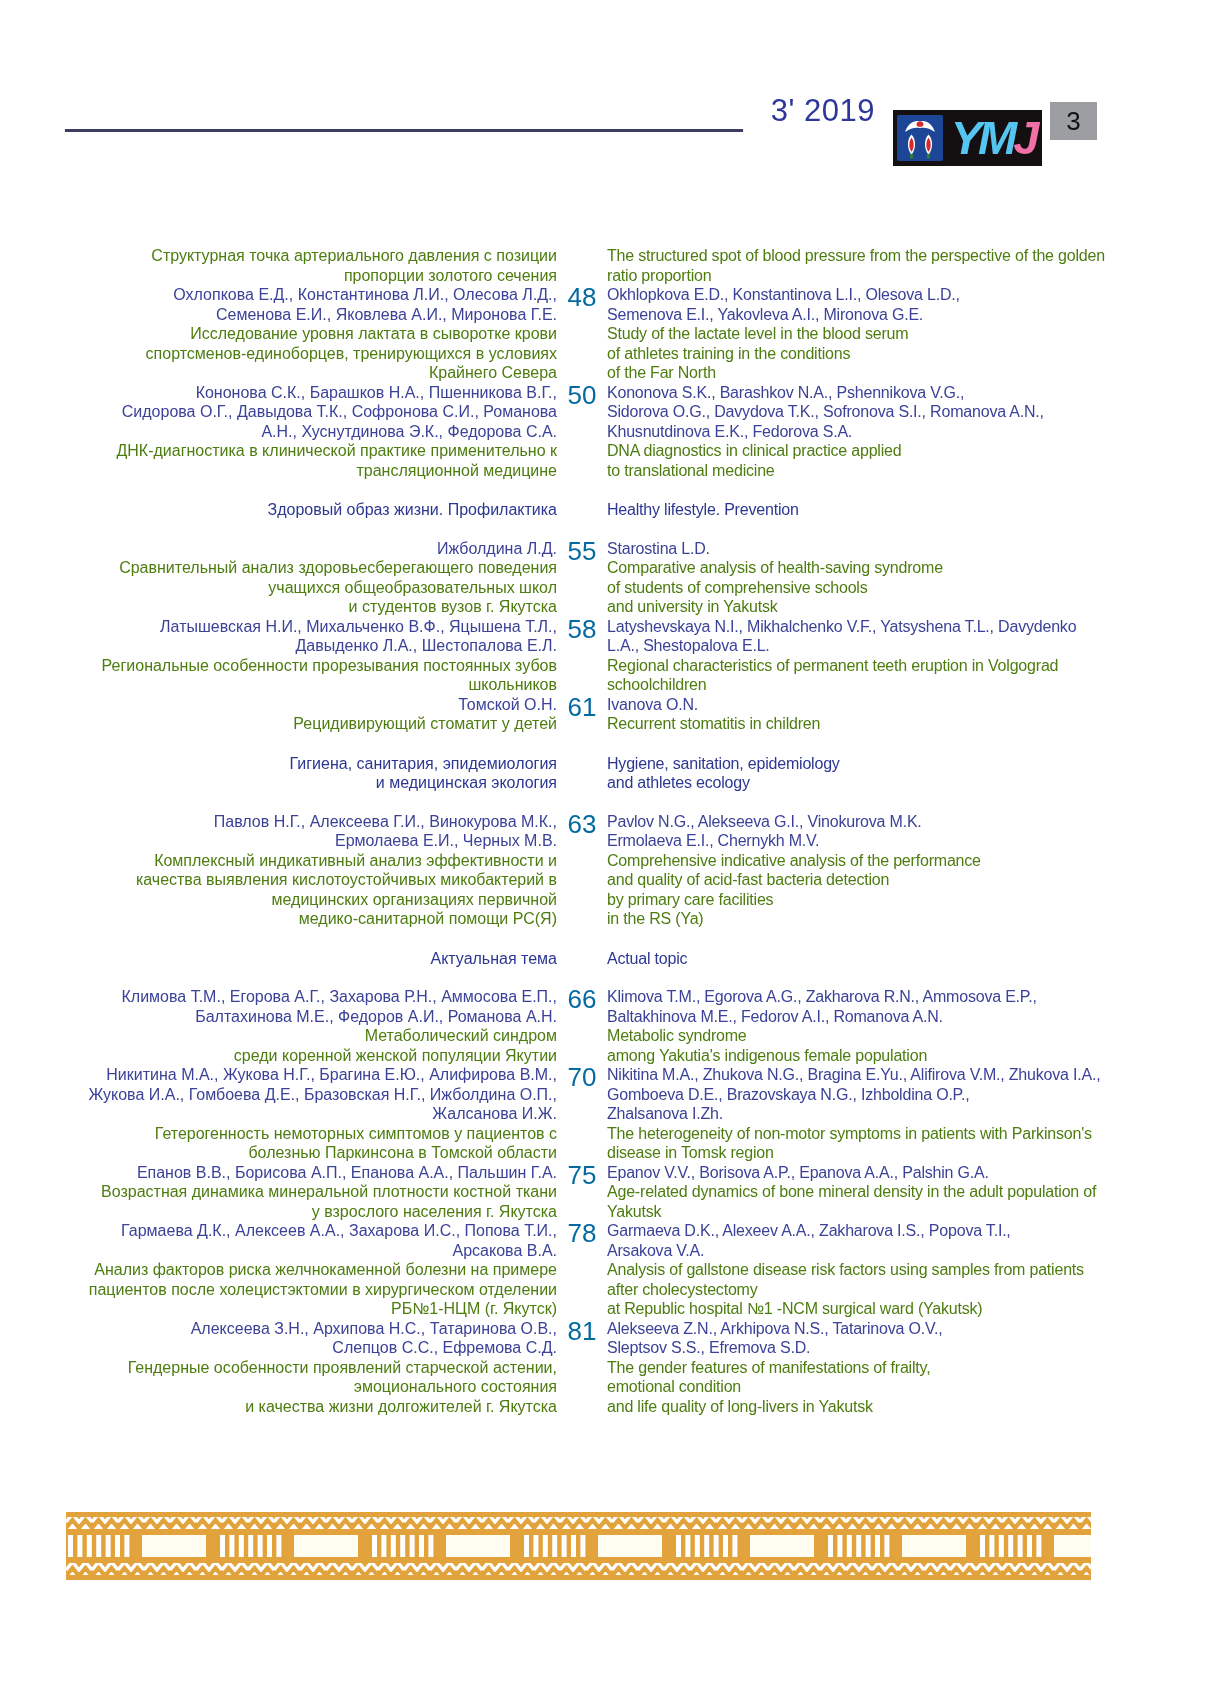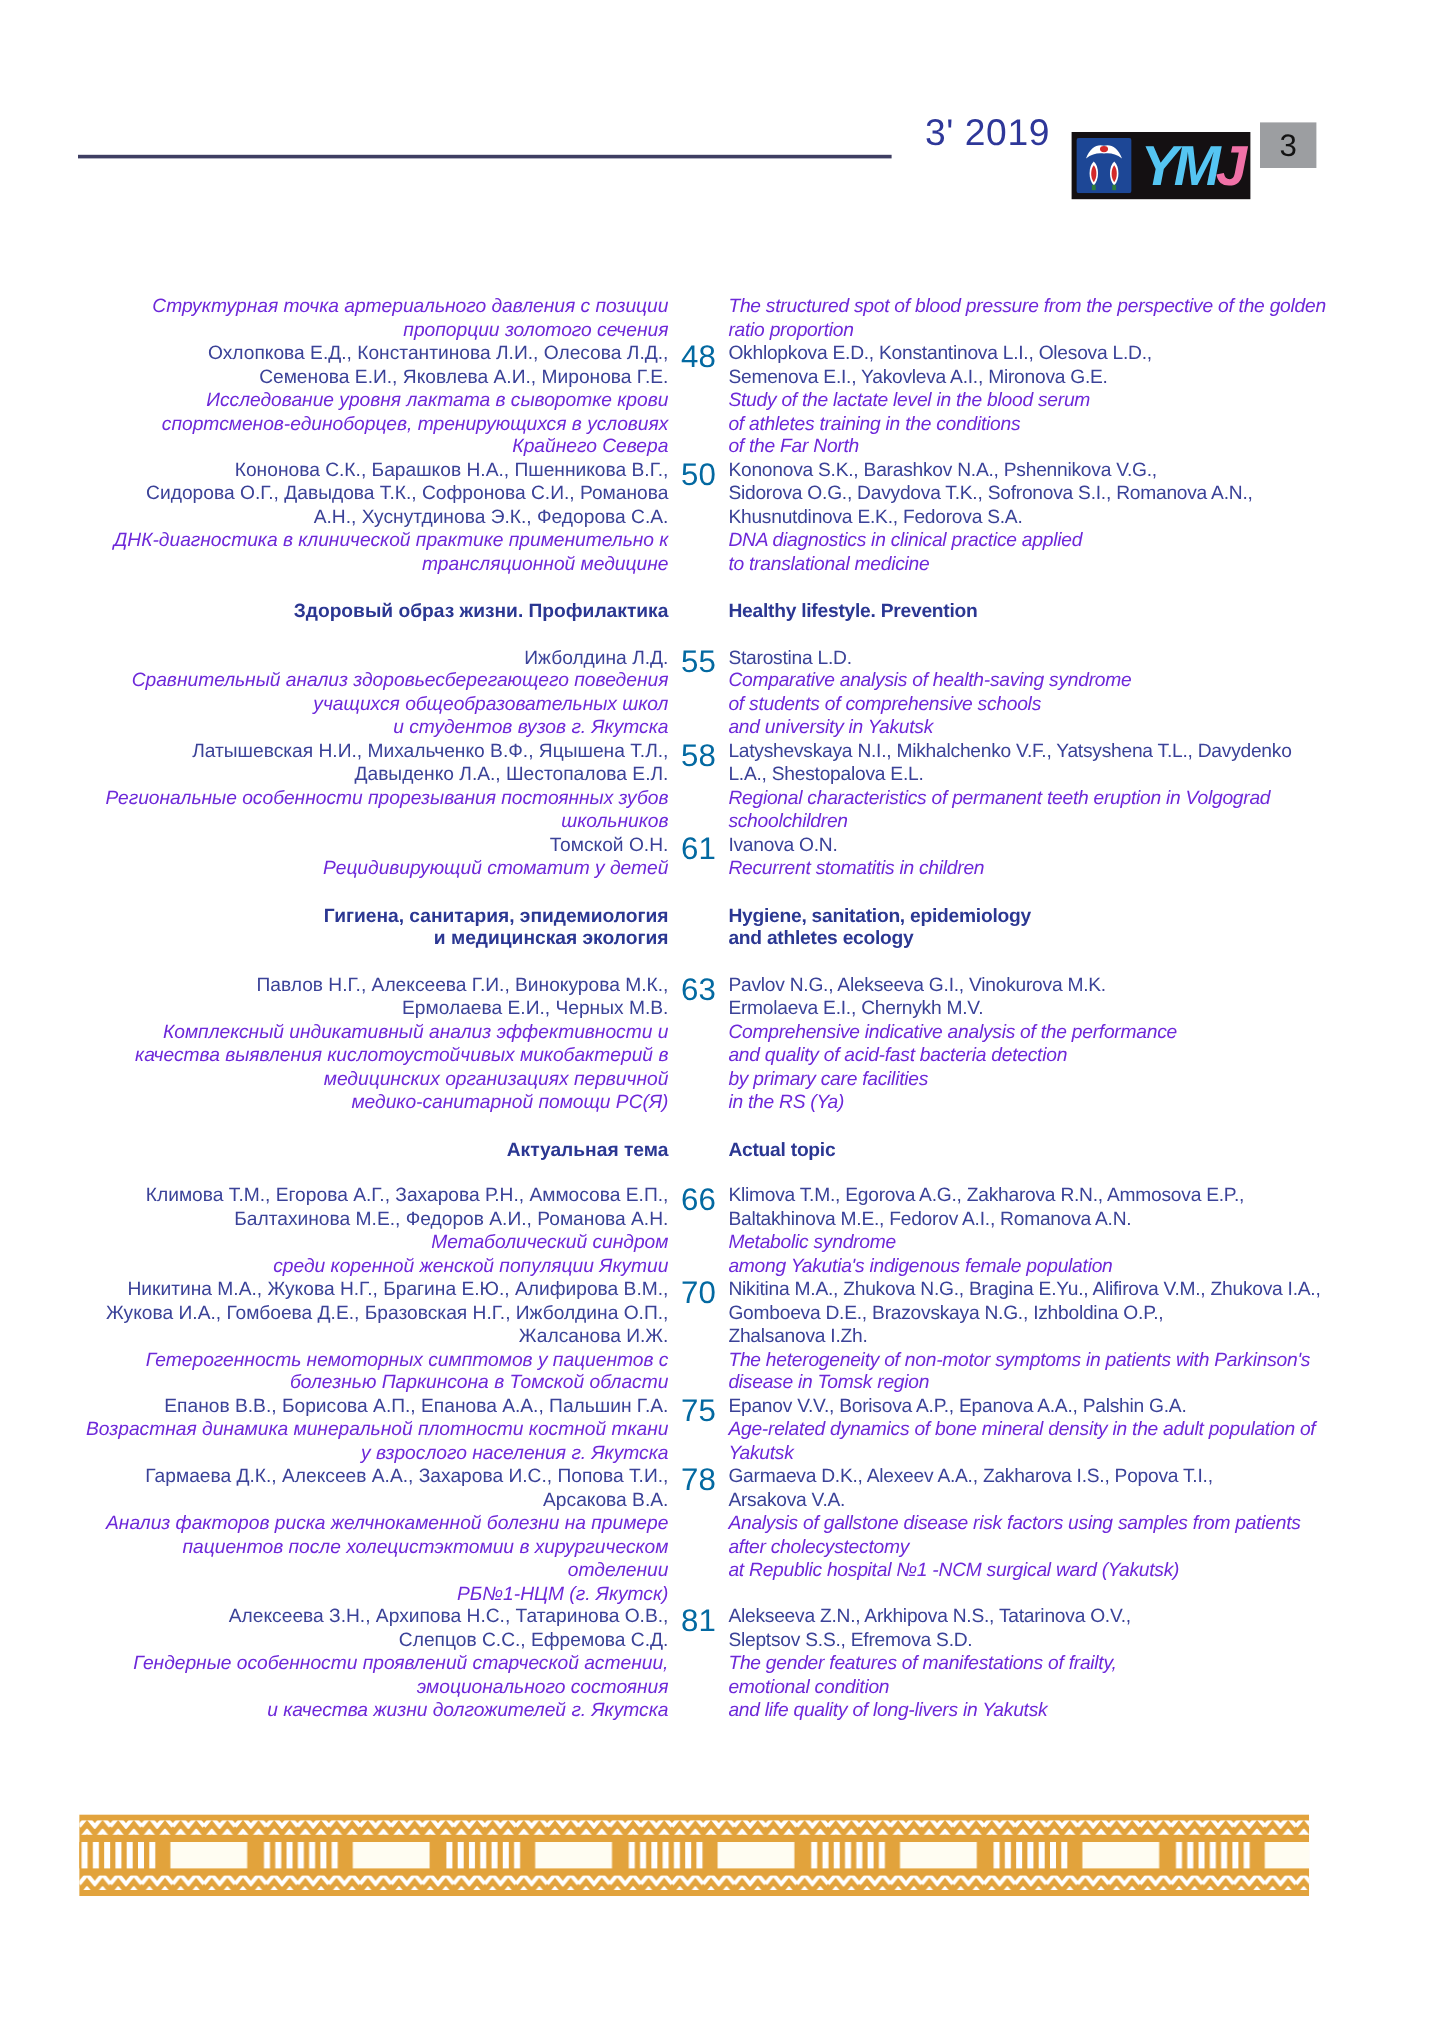--- a/index.html
+++ b/index.html
@@ -31,23 +31,23 @@
     background:#9c9ea1; color:#131313; font-size:26px; line-height:38px; text-align:center;
   }
 
   
   .toc { position:absolute; left:65px; top:246px; width:1085px; font-size:16px; line-height:19.5px; color:#231f20; }
   .row { display:grid; grid-template-columns:492px 50px 1fr; }
   .c-ru { text-align:right; white-space:pre-line; }
   .c-en { text-align:left;  white-space:pre-line; letter-spacing:-0.2px; }
   .c-num { text-align:center; font-size:26px; line-height:22px; padding-top:1px; color:#0369a1; }
   .au { color:#3b4298; }
-  .ti { color:#6d28d9;font-style:italic; }
+  .ti { color:#4d7c0f; }
   .hrow { margin:20px 0 19px 0; }
-  .hd { color:#2b3792; font-weight:bold; }
+  .hd { color:#2b3792; font-weight:normal; }
 
   
   .ornament { position:absolute; left:66px; top:1512px; width:1025px; height:68px; }
 </style>
 </head>
 <body>
 
 <div class="page">
 
   <div class="rule"></div>

